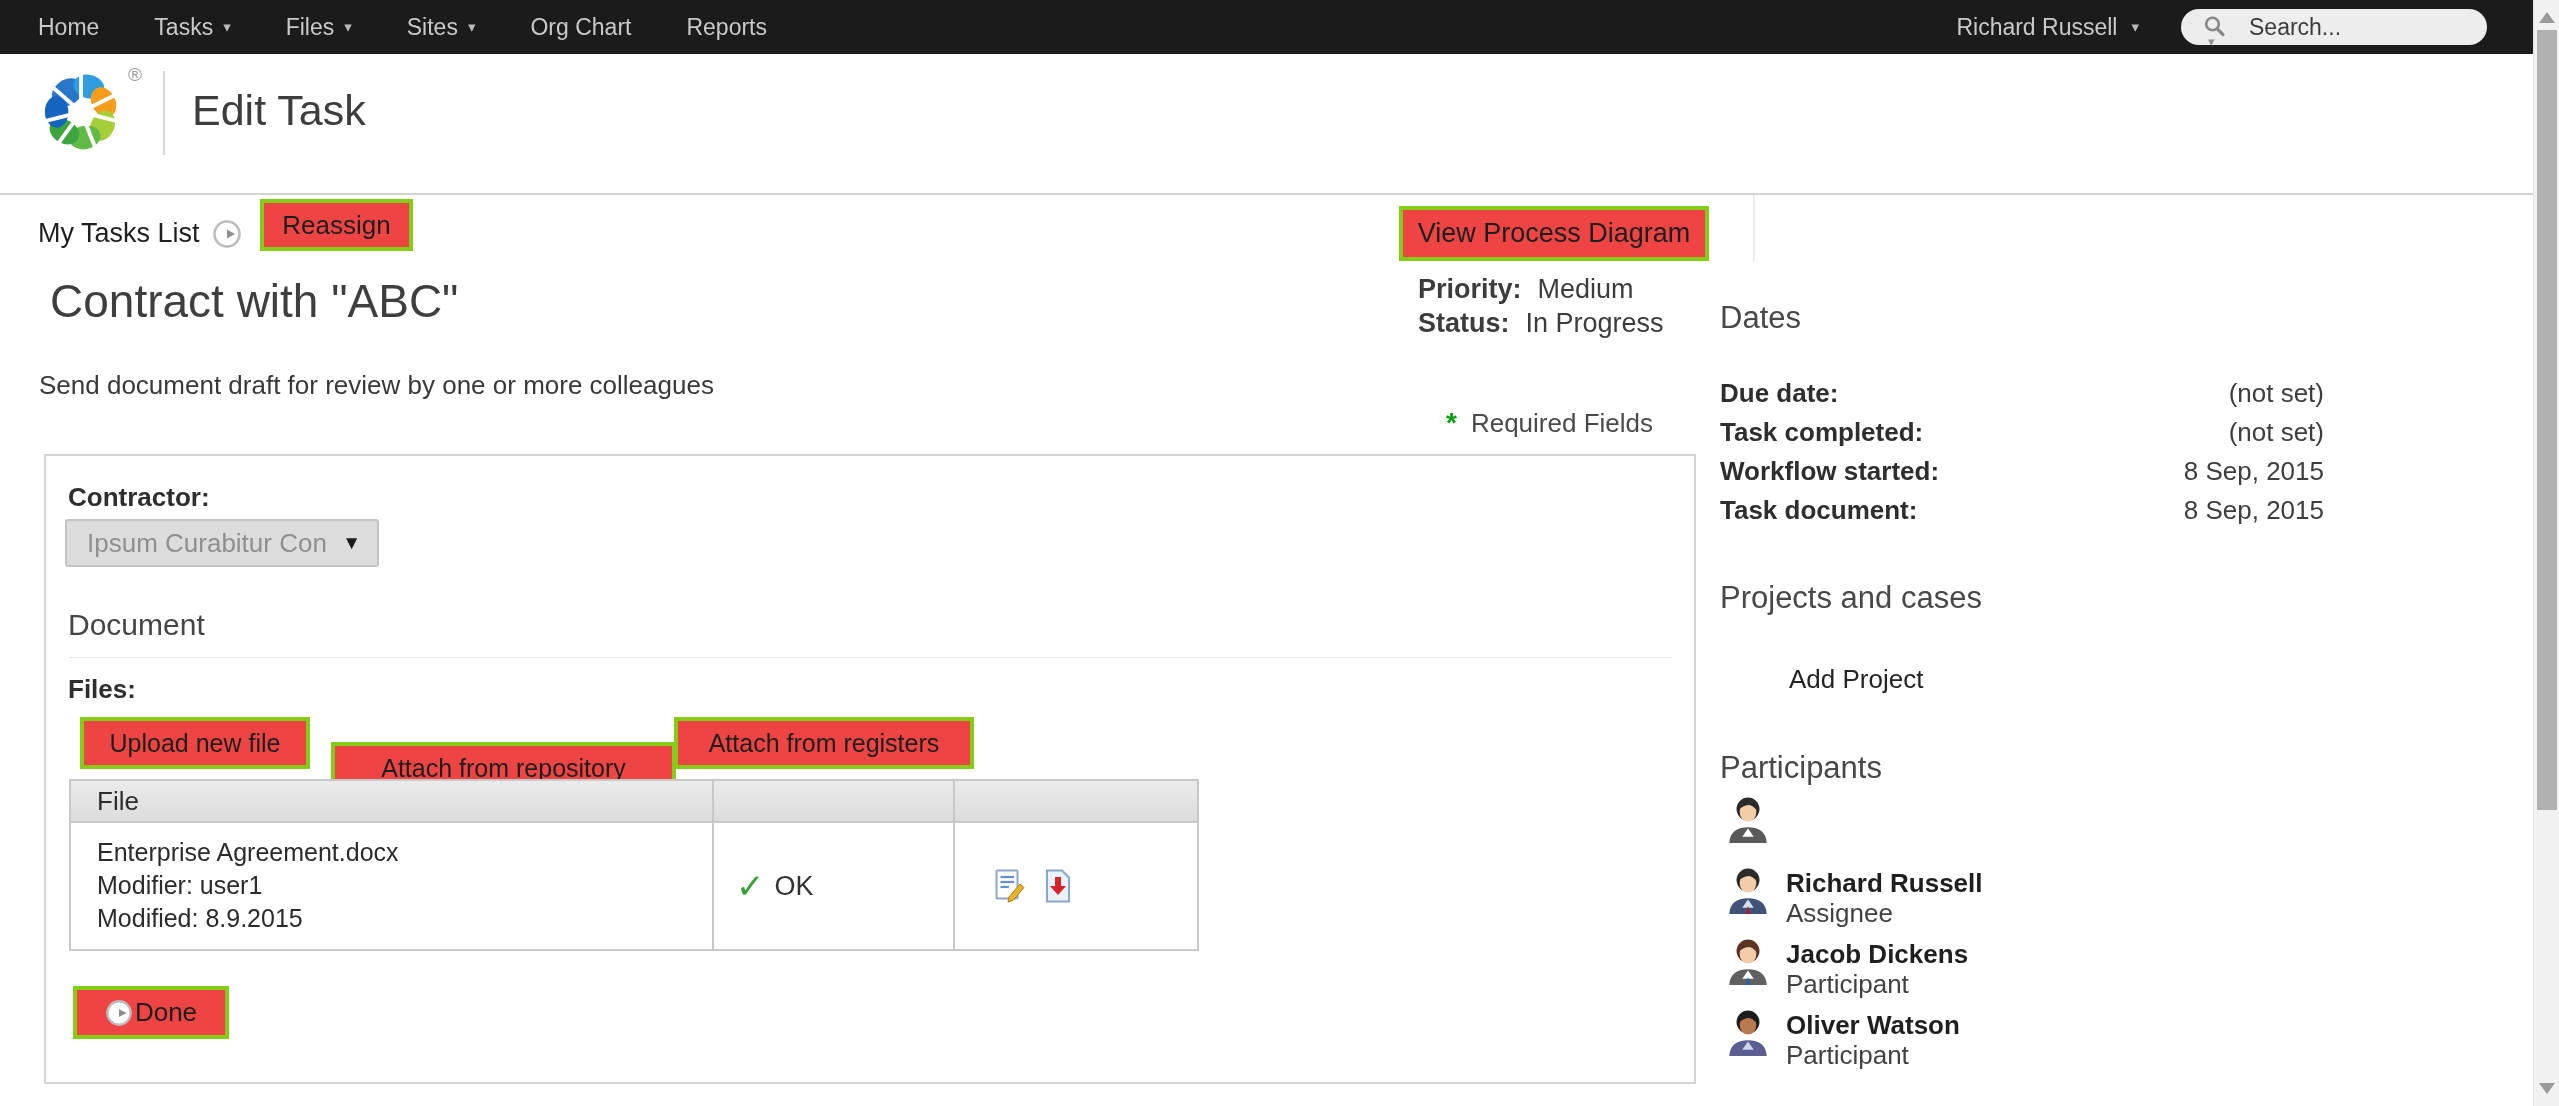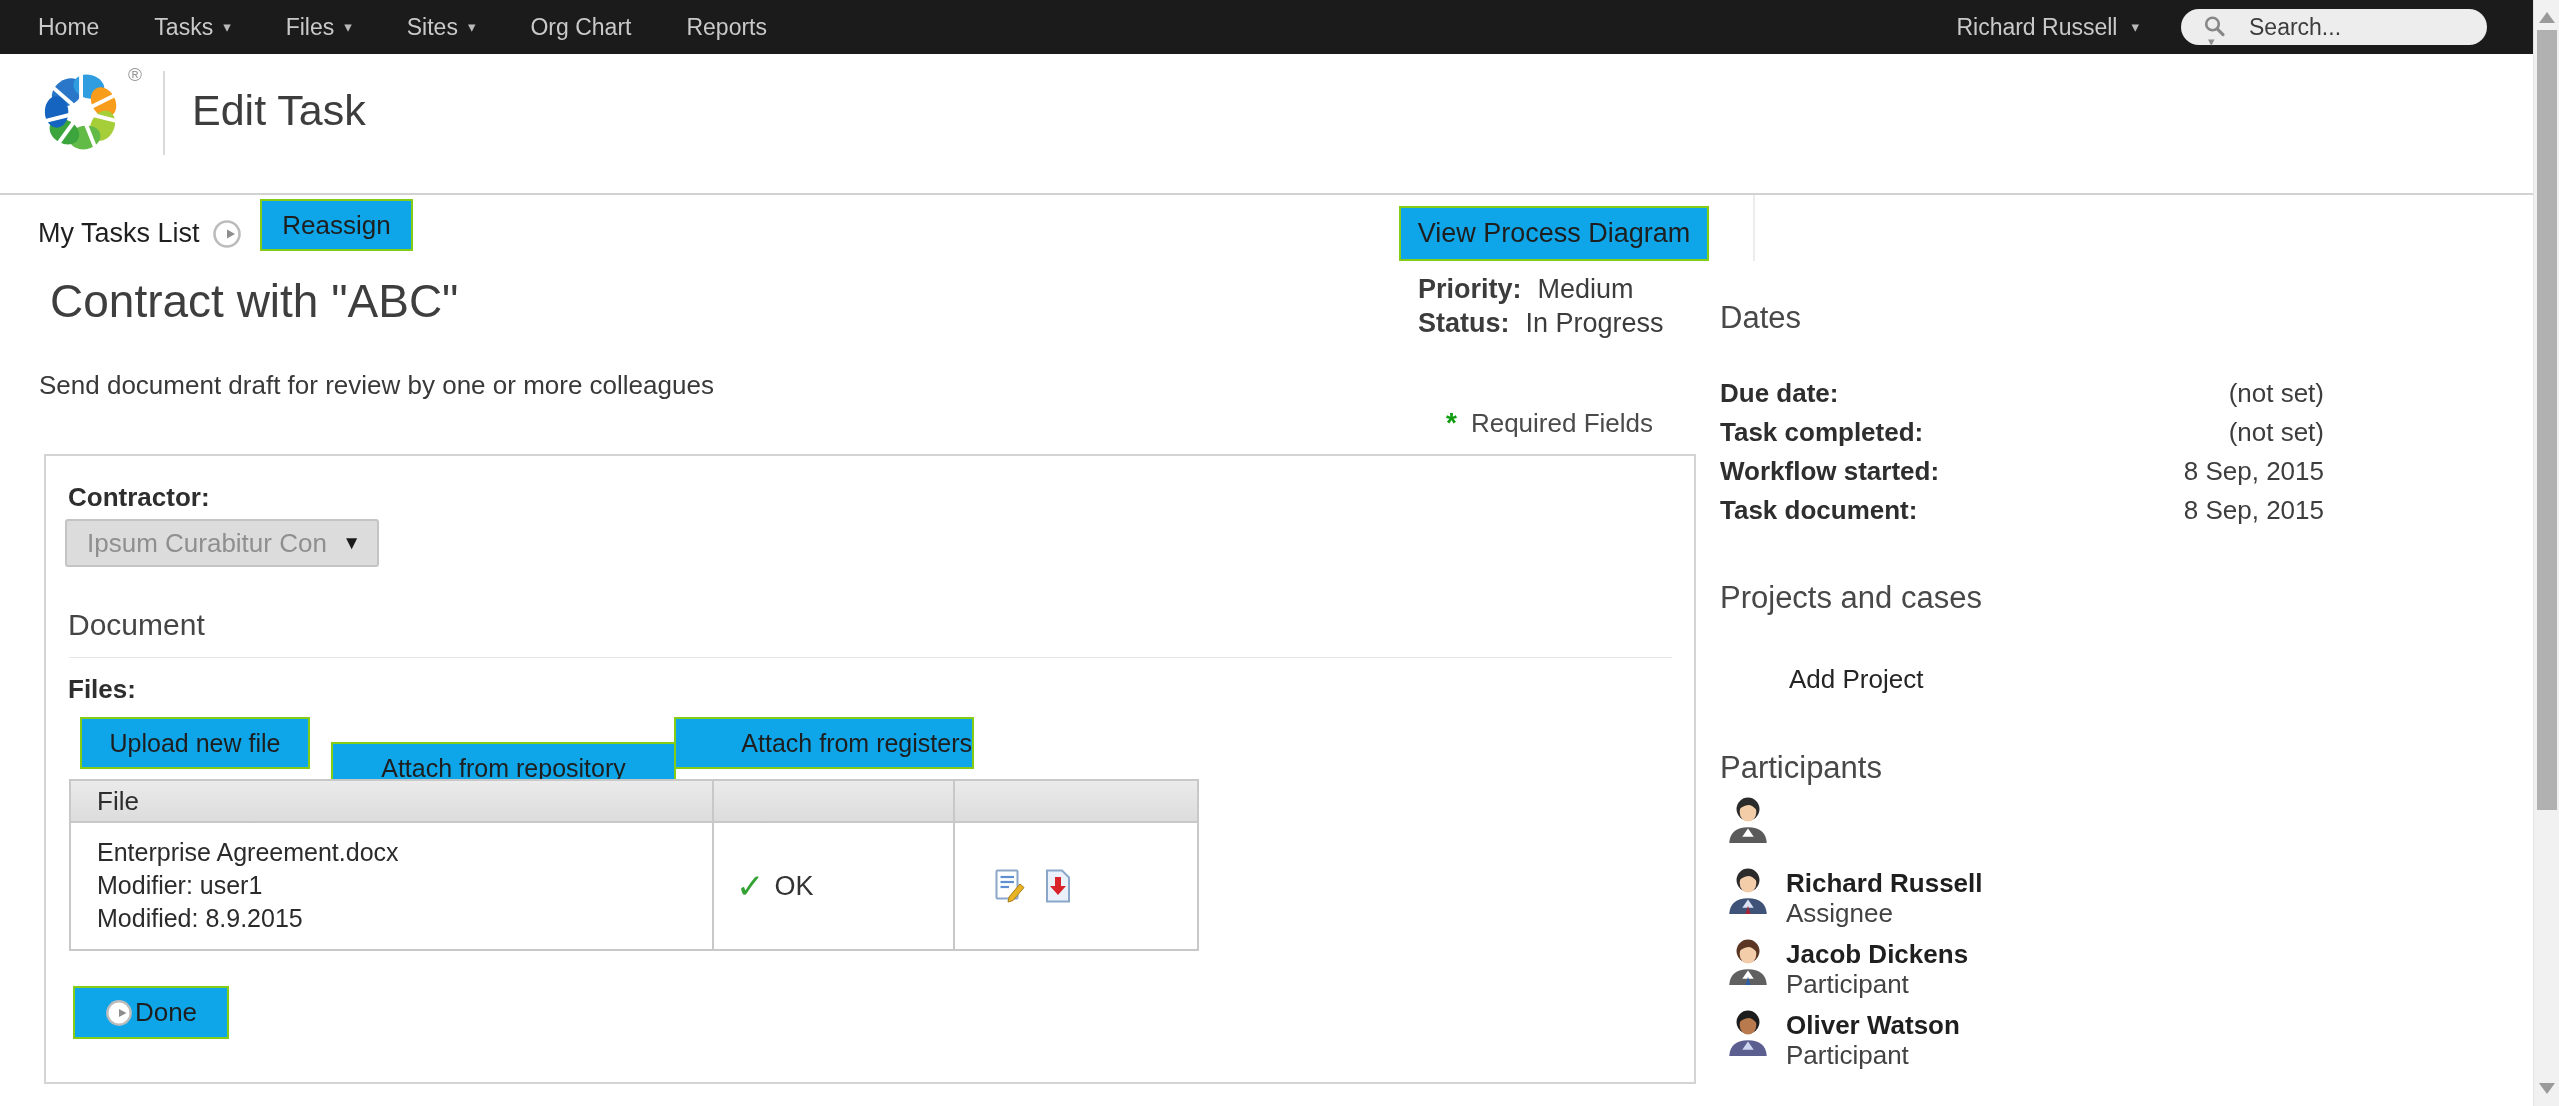--- a/index.html
+++ b/index.html
@@ -37,21 +37,21 @@
   
   .logo{position:absolute;left:38px;top:66px;width:90px;height:92px;}
   .reg-mark{position:absolute;left:128px;top:64px;font-size:19px;color:#9a9a9a;}
   .logo-divider{position:absolute;left:163px;top:71px;width:2px;height:84px;background:#d9d9d9;}
   .page-title{position:absolute;left:192px;top:86px;font-size:43px;font-weight:300;color:#3d3d3d;}
   .header-rule{position:absolute;left:0;top:193px;width:2533px;height:2px;background:#d2d2d2;}
 
   
   .back-label{position:absolute;left:38px;top:218px;font-size:27px;color:#1f1f1f;cursor:pointer;}
   .back-icon{position:absolute;left:212px;top:219px;cursor:pointer;}
-  .btn{position:absolute;background:#0ea5e9;border:2px solid #84cc16;display:flex;align-items:center;
+  .btn{position:absolute;background:#ef4444;border:4px solid #84cc16;display:flex;align-items:center;
        justify-content:center;font-size:26px;color:#1e1e1e;cursor:pointer;}
   .reassign-btn{left:260px;top:199px;width:153px;height:52px;}
   .view-diagram-btn{left:1399px;top:206px;width:310px;height:55px;font-size:27px;}
   .vline{position:absolute;left:1753px;top:195px;width:2px;height:66px;background:#ececec;}
 
   .pri-status{position:absolute;left:1418px;top:272px;font-size:27px;line-height:34px;color:#3c3c3c;}
   .pri-status b{margin-right:16px;}
 
   .task-title{position:absolute;left:50px;top:274px;font-size:46px;font-weight:300;color:#3e3e3e;}
   .task-desc{position:absolute;left:39px;top:370px;font-size:26px;color:#393939;}
@@ -68,21 +68,21 @@
             padding:0 16px 0 20px;cursor:default;}
   .dropdown-text{font-size:26px;color:#8f8f8f;flex:1;white-space:nowrap;overflow:hidden;}
   .dropdown-arrow{font-size:19px;color:#1a1a1a;margin-left:8px;}
 
   .doc-heading{position:absolute;left:68px;top:608px;font-size:30px;color:#454545;}
   .doc-underline{position:absolute;left:69px;top:657px;width:1603px;height:1px;background:#e7e7e7;}
   .files-label{position:absolute;left:68px;top:674px;font-size:26px;font-weight:bold;color:#2e2e2e;}
 
   .upload-btn{left:80px;top:717px;width:230px;height:52px;font-size:25px;}
   .attach-repo-btn{left:331px;top:742px;width:345px;height:52px;font-size:25px;}
-  .attach-reg-btn{left:674px;top:717px;width:300px;height:52px;font-size:25px;justify-content:flex-end;}
+  .attach-reg-btn{left:674px;top:717px;width:300px;height:52px;font-size:25px;}
 
   .file-table{position:absolute;left:69px;top:779px;width:1130px;border:2px solid #c8c8c8;}
   .tr{display:flex;}
   .th-row{height:42px;background:linear-gradient(#ebebeb,#dcdcdc);border-bottom:2px solid #c8c8c8;}
   .td{border-left:2px solid #c8c8c8;}
   .td:first-child{border-left:none;}
   .col1{width:641px;}
   .col2{width:241px;}
   .col3{width:244px;}
   .th-cell{display:flex;align-items:center;padding-left:26px;font-size:26px;color:#2d2d2d;}

